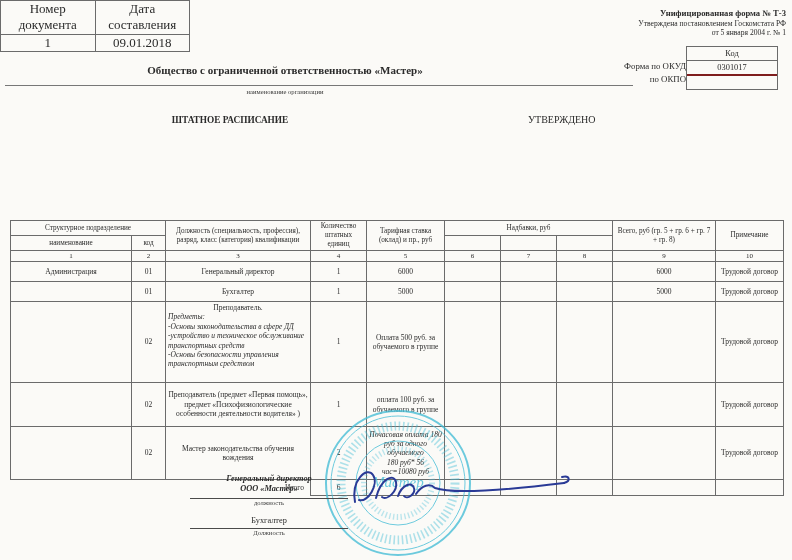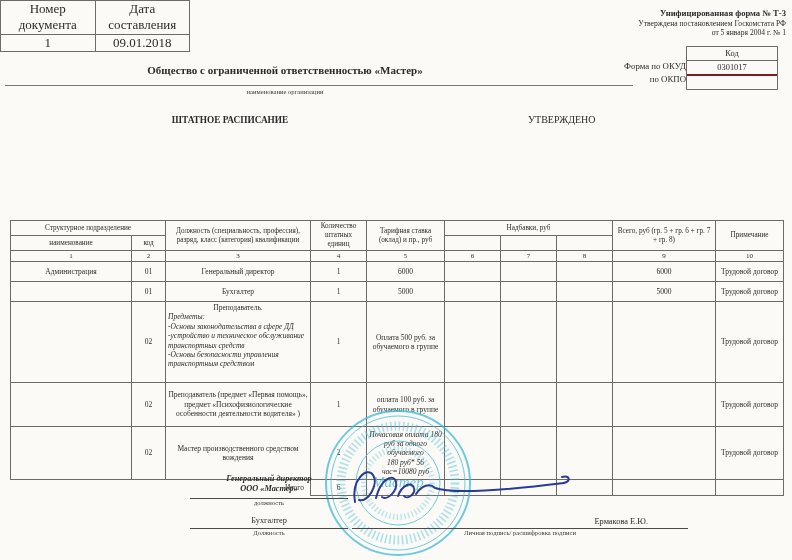--- a/index.html
+++ b/index.html
@@ -210,21 +210,21 @@
       <td>оплата  100 руб. за обучаемого в группе</td>
       <td></td>
       <td></td>
       <td></td>
       <td></td>
       <td>Трудовой договор</td>
     </tr>
     <tr class="r-m2">
       <td></td>
       <td>02</td>
-      <td>Мастер производственного средством вождения</td>
+      <td>Мастер законодательства обучения вождения</td>
       <td>2</td>
       <td class="ml">Почасовая оплата 180 руб за одного обучаемого
 180 руб* 56 час=10080 руб</td>
       <td></td>
       <td></td>
       <td></td>
       <td></td>
       <td>Трудовой договор</td>
     </tr>
     <tr class="totals-row">
@@ -254,26 +254,20 @@
   <div class="slot sig-pos1">
     <div class="over ml">Генеральный директор
 ООО «Мастер»</div>
     <div class="cap">должность</div>
   </div>
 
   <div class="slot sig-pos2">
     <div class="over">Бухгалтер</div>
     <div class="cap">Должность</div>
   </div>
-  <div class="slot sig-mid2">
-    <div class="over">
-      <span class="name">Ермакова Е.Ю.</span>
-    </div>
-    <div class="cap">Личная подпись/ расшифровка подписи</div>
-  </div>
 
   <svg class="abs autograph" width="250" height="70" viewBox="0 0 250 70">
     <g fill="none" stroke="#2a3a96" stroke-width="2" stroke-linecap="round">
       <path d="M15,52 C11,30 27,16 33,25 C39,34 28,53 19,50"></path>
       <path d="M36,48 C41,28 54,23 56,32 C58,41 47,51 42,47"></path>
       <path d="M58,46 C62,35 72,31 74,38 C76,44 67,50 64,46"></path>
       <path d="M76,44 C82,35 90,33 95,38 C115,45 175,39 224,33"></path>
       <path d="M224,33 C231,31 230,25 222,27"></path>
     </g>
   </svg>

